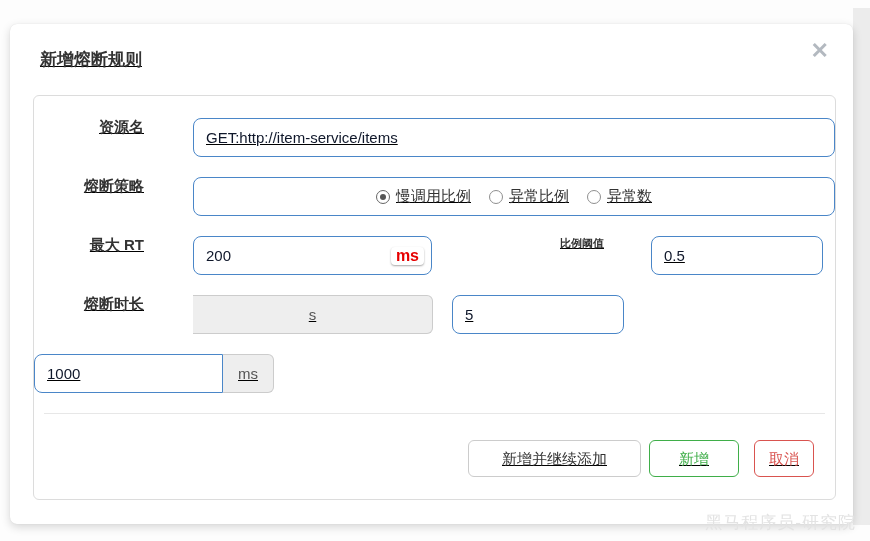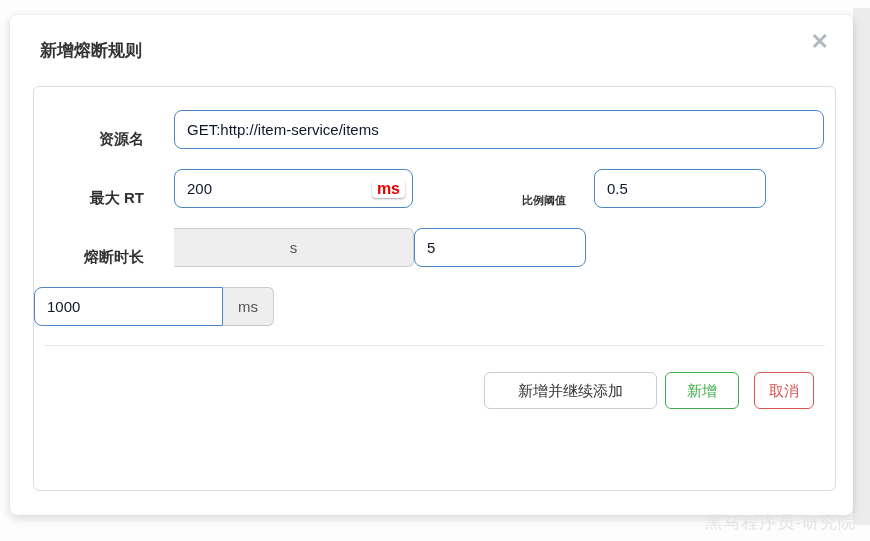--- a/index.html
+++ b/index.html
@@ -8,37 +8,38 @@
     position: relative;
     font-family: "Liberation Sans", "DejaVu Sans", sans-serif;
     background: #fdfdfd;
     overflow: hidden;
   }
   .page-strip {
     position: absolute; right: 0; top: 8px; width: 17px; height: 517px;
     background: #ececec;
   }
   .modal {
-    position: absolute; left: 10px; top: 15px; width: 843px; height: 500px;
+    position: absolute; left: 10px; top: 24px; width: 843px; height: 500px;
     background: #fff; border-radius: 7px;
     box-shadow: 0 3px 10px rgba(0,0,0,.16), 0 0 1px rgba(0,0,0,.12);
+    text-decoration: underline;
   }
   .modal-header { padding: 24px 30px 0 30px; position: relative; }
   .modal-title { font-size: 17px; font-weight: bold; color: #333; }
   .close-btn {
     position: absolute; top: 16px; right: 24px;
     background: none; border: none; cursor: pointer;
     font-size: 22px; font-weight: bold; color: #b3b9c0; line-height: 1;
   }
   .panel {
     margin: 24px 17px 0 23px; width: 803px; height: 405px;
     border: 1px solid #dcdcdc; border-radius: 6px;
     padding-top: 22px;
   }
-  .form-row { display: flex; align-items: flex-end; height: 40px; margin-bottom: 19px; }
+  .form-row { display: flex; align-items: flex-start; height: 40px; margin-bottom: 19px; gap: 19px; }
   .f-label {
     flex: none; width: 110px; margin-right: 30px;
     text-align: right; font-size: 15px; font-weight: bold; color: #333;
     white-space: nowrap;
   }
   .f-label-right {
     flex: none; width: 152px; margin-right: 28px;
     text-align: right; font-size: 11px; font-weight: bold; color: #333;
     white-space: nowrap;
   }
@@ -88,21 +89,21 @@
   .panel-footer {
     display: flex; justify-content: flex-end; align-items: center;
     margin-top: 26px; padding-right: 21px;
   }
   .btn {
     height: 37px; border-radius: 6px; background: #fff; cursor: pointer;
     font-size: 15px; font-family: "Liberation Sans", "DejaVu Sans", sans-serif;
     line-height: 35px;
   }
   .btn-default { border: 1px solid #ccc; color: #333; padding: 0 33px; }
-  .btn-success { border: 1px solid #3fae49; color: #3fae49; padding: 0 21px; margin-left: 8px; }
+  .btn-success { border: 1px solid #3fae49; color: #3fae49; padding: 0 29px; margin-left: 8px; }
   .btn-danger  { border: 1px solid #d9534f; color: #d9534f; padding: 0 14px; margin-left: 15px; text-align: center; }
   .watermark {
     position: absolute; right: 14px; bottom: 7px;
     color: #e3e3e3; font-size: 17px; letter-spacing: 1px;
   }
 </style>
 </head>
 <body>
 
 <div class="page-strip"></div>
@@ -113,20 +114,37 @@
     <button class="close-btn">✕</button>
   </div>
 
   <div class="panel">
 
     <div class="form-row">
       <div class="f-label">资源名</div>
       <input class="txt w-full" type="text" value="GET:http://item-service/items" style="">
     </div>
 
+    <div class="form-row">
+      <div class="f-label">熔断策略</div>
+      <div class="radio-box">
+        <span class="radio-opt checked">
+          <span class="radio-dot"></span>
+          <span class="radio-label">慢调用比例</span>
+        </span>
+        <span class="radio-opt">
+          <span class="radio-dot"></span>
+          <span class="radio-label">异常比例</span>
+        </span>
+        <span class="radio-opt">
+          <span class="radio-dot"></span>
+          <span class="radio-label">异常数</span>
+        </span>
+      </div>
+    </div>
 
     <div class="form-row">
       <div class="f-label">最大 RT</div>
       <div class="rt-wrap">
         <input class="txt" type="text" value="200" style="">
         <span class="unit-badge">ms</span>
       </div>
       <div class="f-label-right">比例阈值</div>
       <input class="txt w-right" type="text" value="0.5" style="">
     </div>

